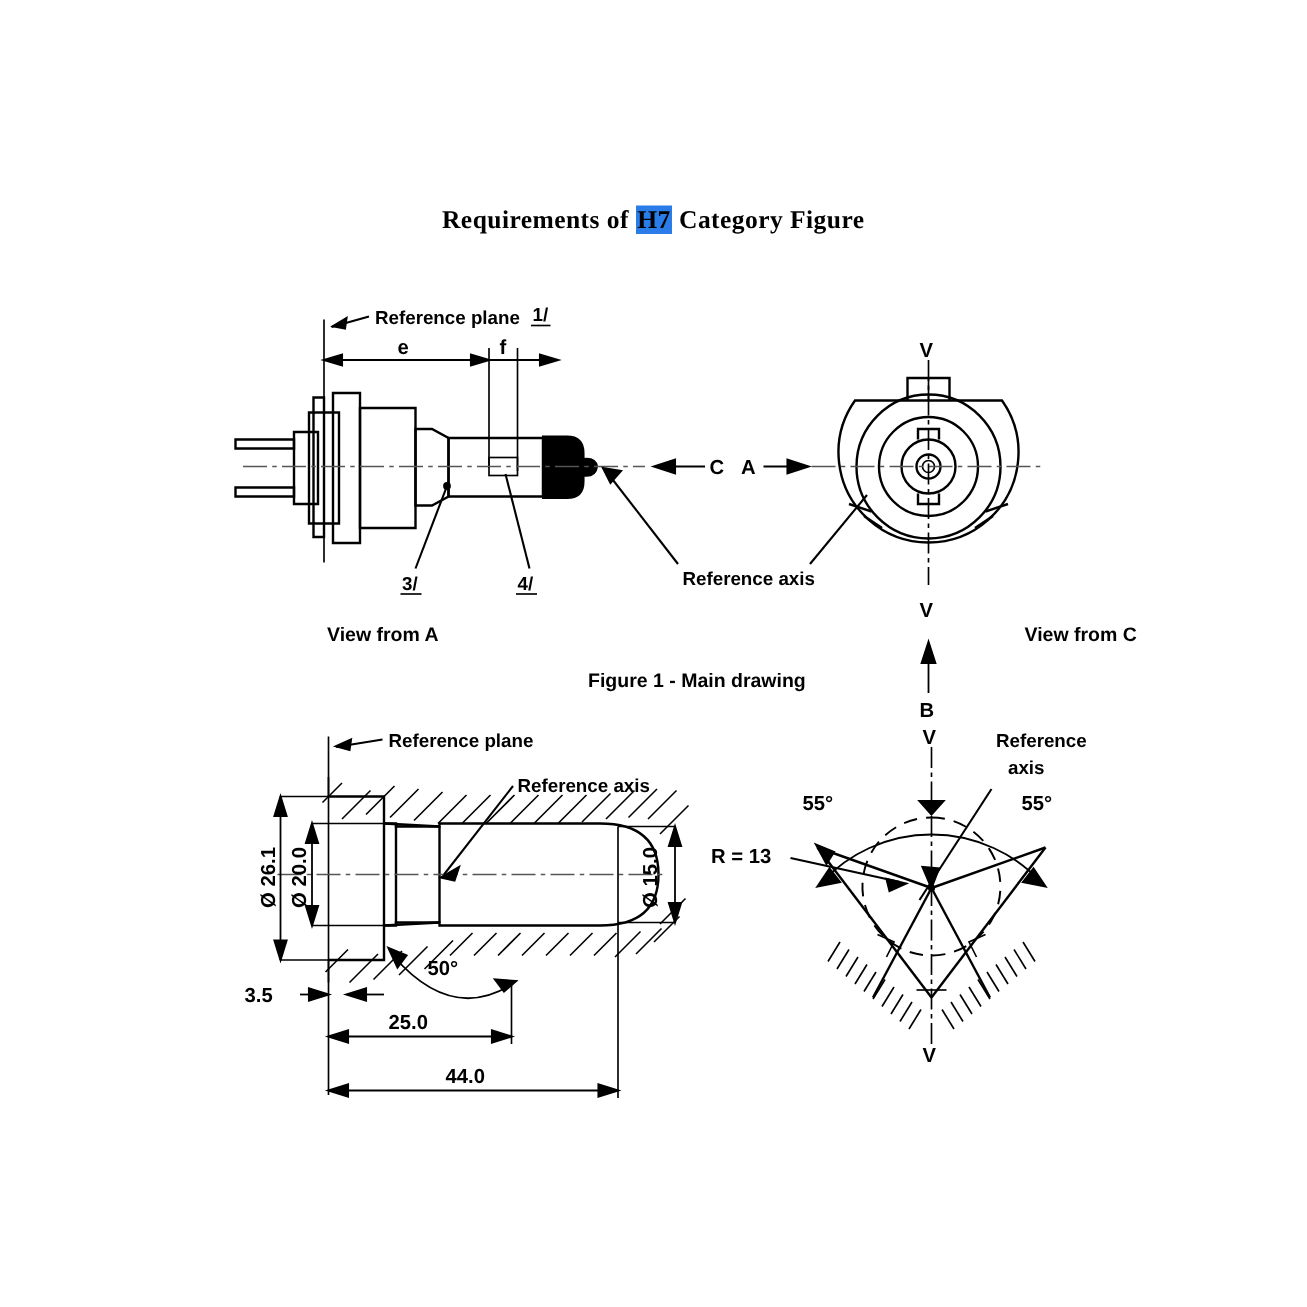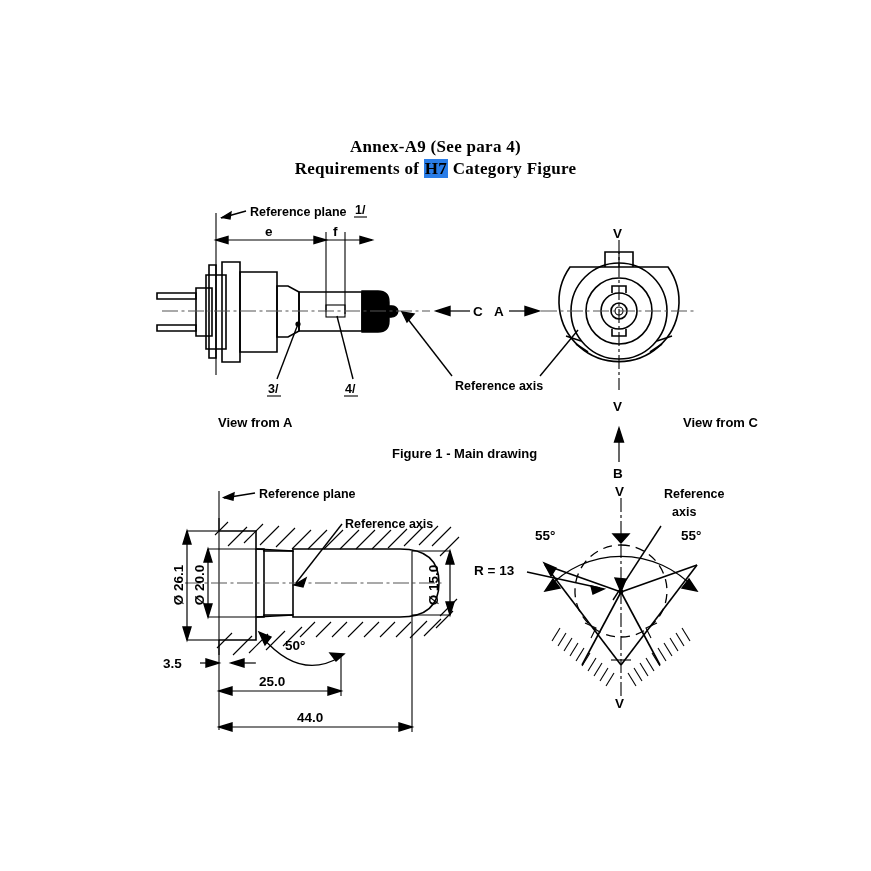--- a/index.html
+++ b/index.html
@@ -60,21 +60,20 @@
             stroke-dasharray: 9 6; }
   .lead   { stroke: #000; fill: none; stroke-width: 1.4; }
   .solidfill { fill: #000; stroke: #000; stroke-width: 1.4; }
 </style>
 </head>
 <body>
 
 <div id="page">
 
   <div id="titleblock">
-    <div class="line1">Annex-A9  (See para 4)</div>
     <div class="line2">
       <span>Requirements of </span><span class="hl">H7</span><span> Category Figure</span>
     </div>
   </div>
 
   <svg id="drawing" width="871" height="871" viewBox="0 0 871 871">
 
     <g>
 
       <line class="ln-th" x1="216" y1="213" x2="216" y2="375"></line>

